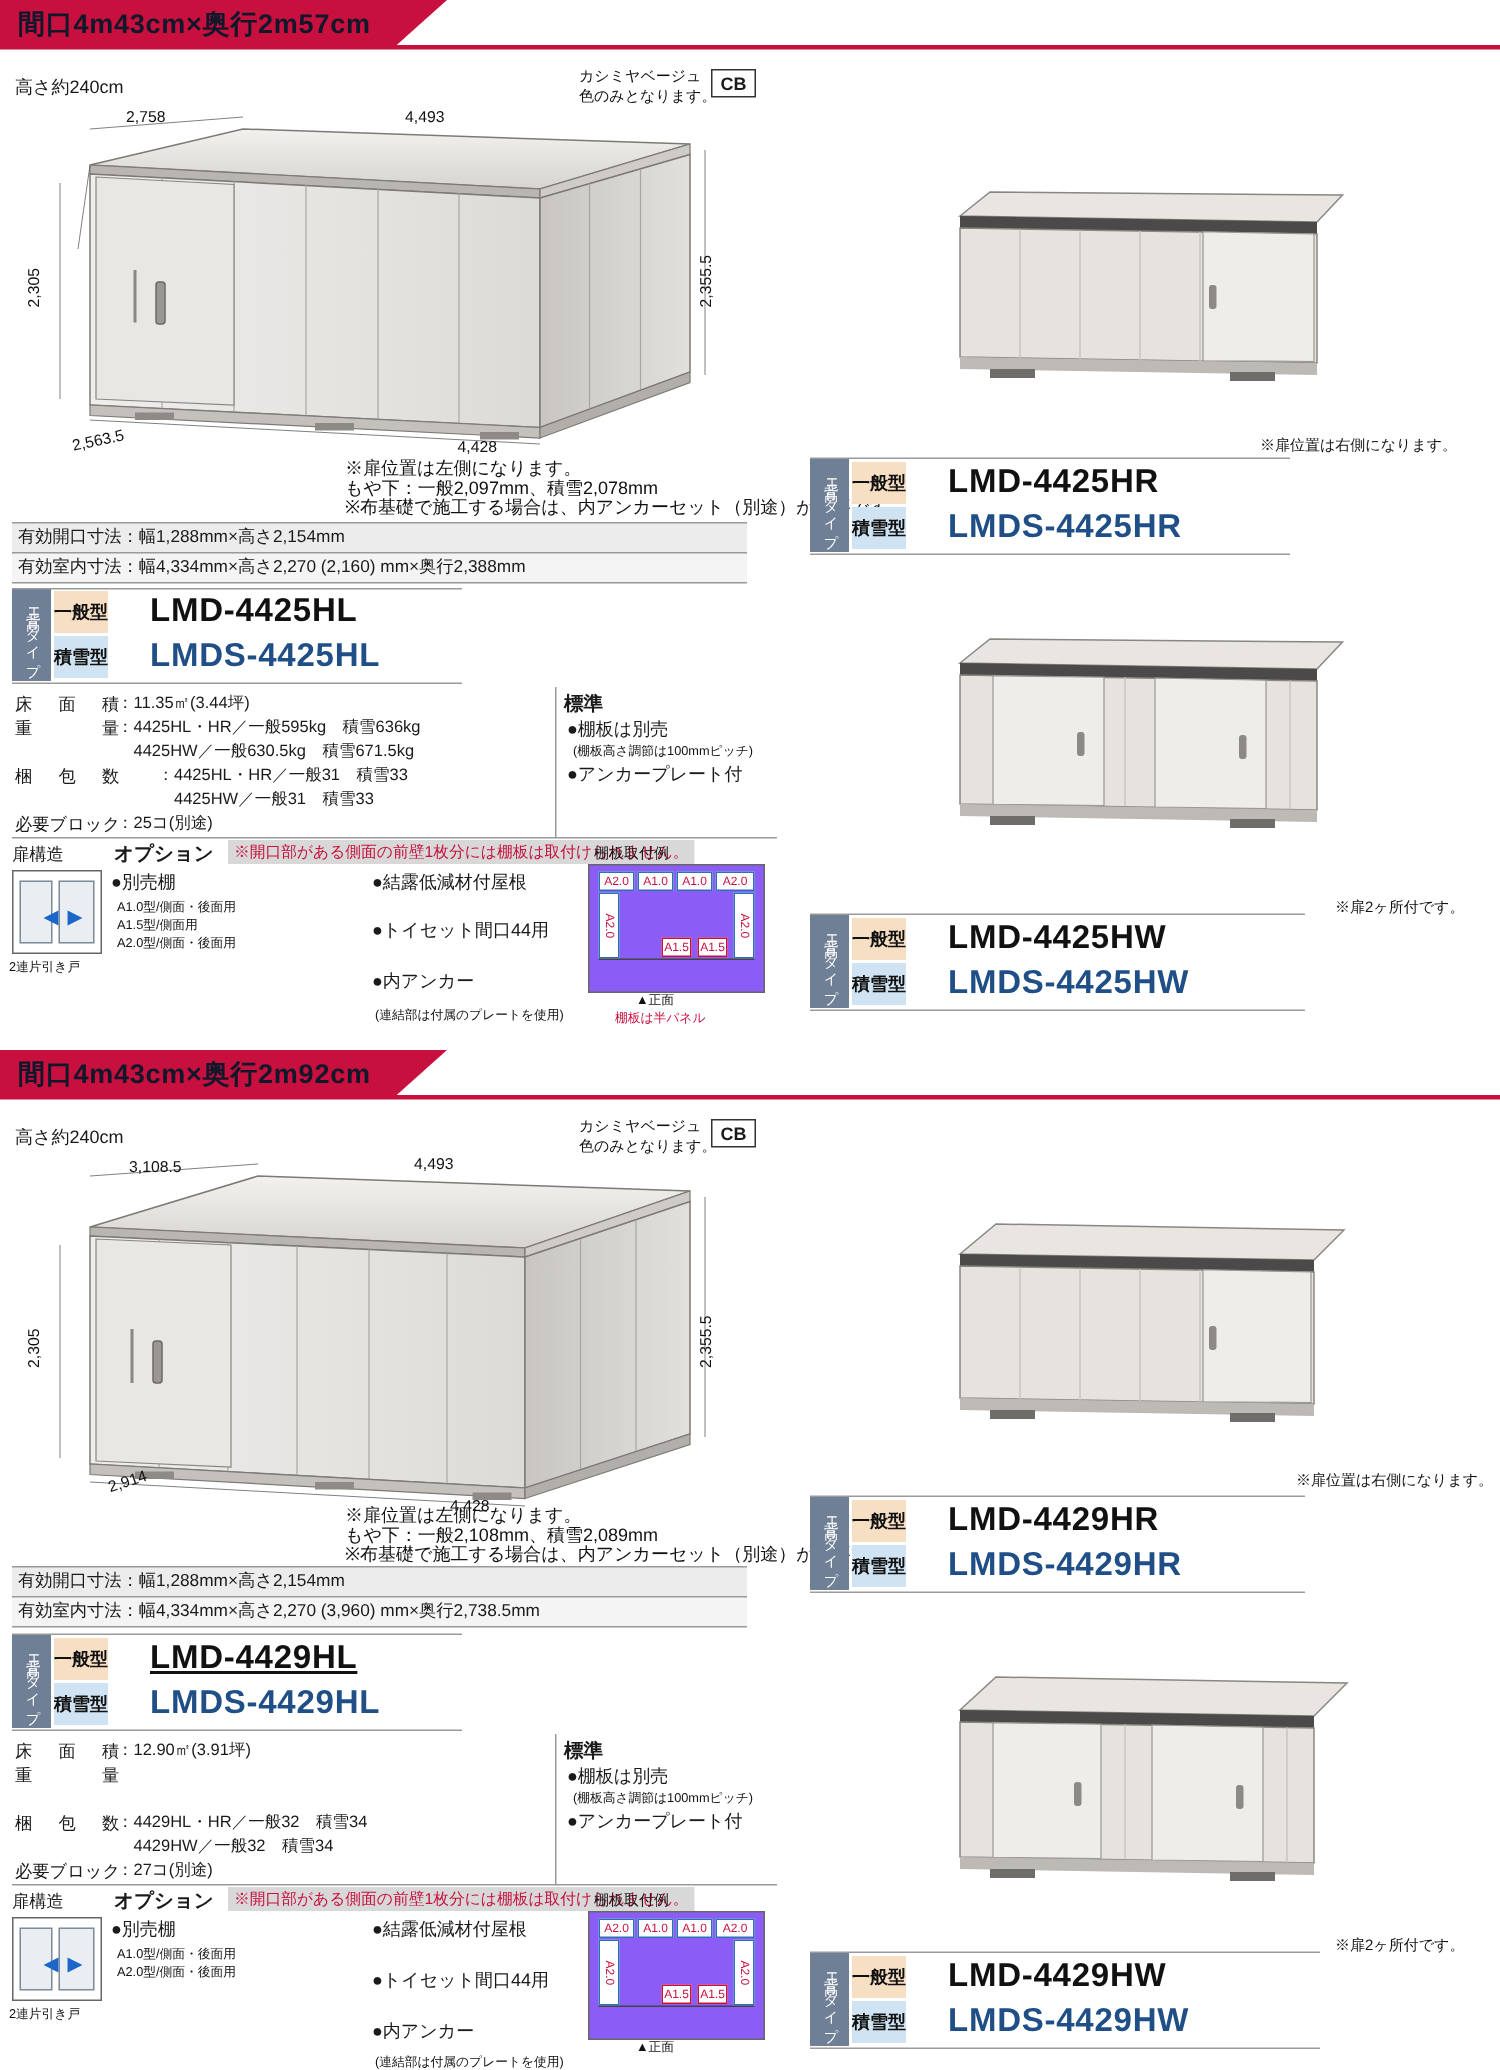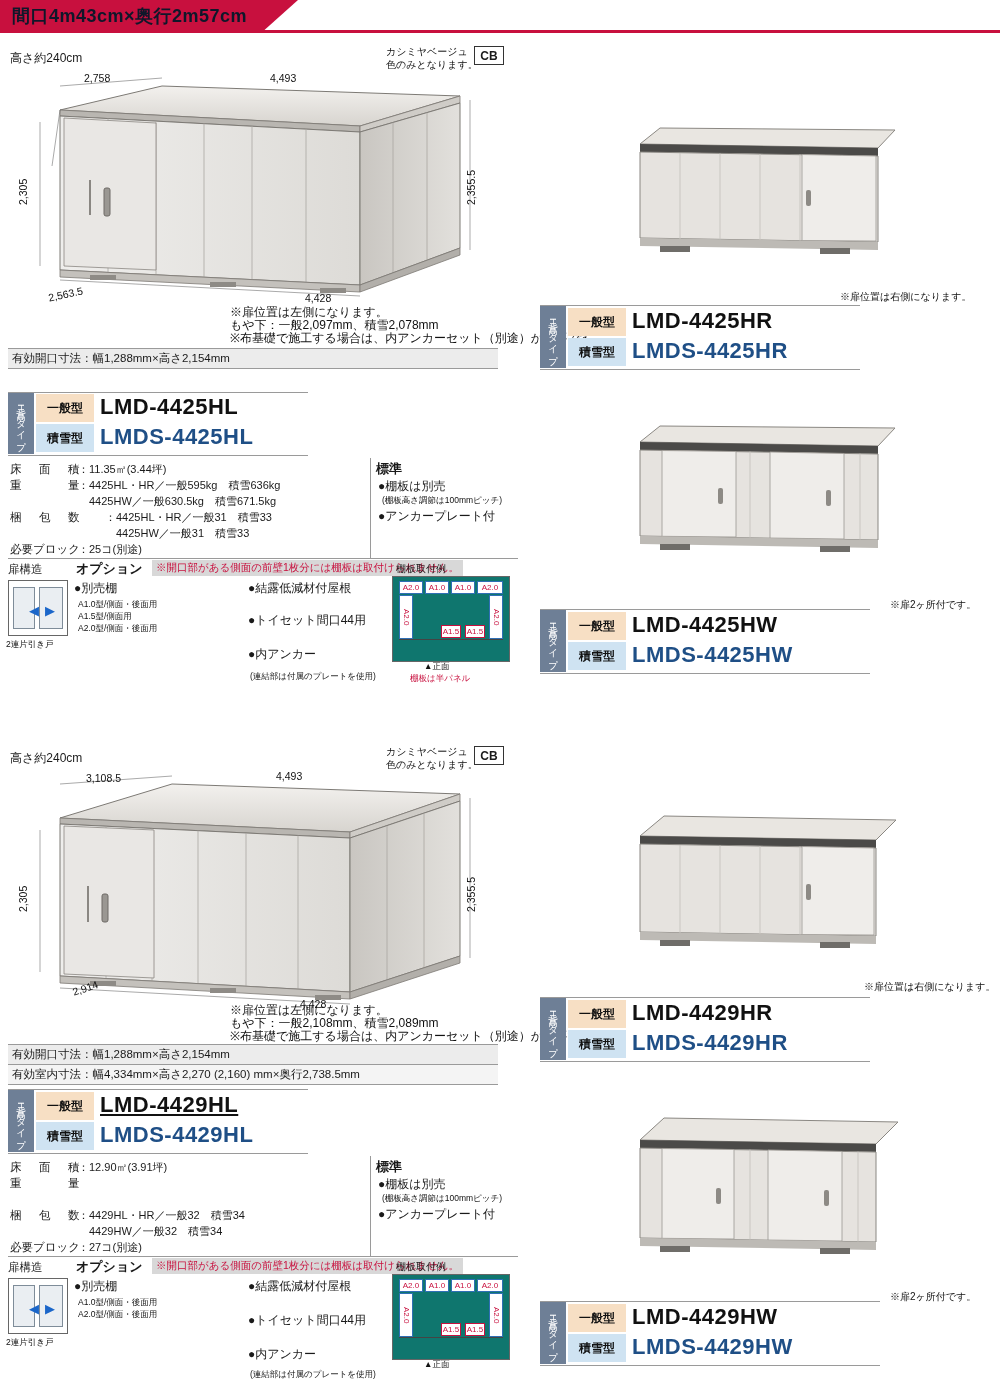--- a/index.html
+++ b/index.html
@@ -49,21 +49,21 @@
   }
   .specrow.alt { background:#f4f4f4; }
   
   .modelbox { position:absolute; }
   .mb-left {
     position:absolute; left:0; top:0; width:26px; height:62px; background:#6e7f96;
     color:#fff; font-size:9.5px; writing-mode:vertical-rl; text-align:center;
     line-height:26px; letter-spacing:1px; padding-top:3px;
   }
   .mb-tag {
-    position:absolute; width:58px; height:28px; font-size:12px; text-align:center;
+    position:absolute; width:36px; height:28px; font-size:12px; text-align:right;
     line-height:28px; font-weight:bold;
   }
   .mb-tag.a { background:#f7dfc4; color:#111; }
   .mb-tag.b { background:#cfe3f2; color:#111; }
   .mb-name {
     position:absolute; font-size:22px; font-weight:bold; color:#111; letter-spacing:0.5px;
   }
   .mb-name.blue { color:#1f4f86; }
   .mb-bar { position:absolute; height:2px; background:#999; }
   
@@ -79,21 +79,21 @@
     padding:1px 4px; white-space:nowrap;
   }
   .note-sm { position:absolute; font-size:12px; line-height:13px; color:#111; white-space:pre; }
   .note-xs { position:absolute; font-size:8.5px; line-height:12px; color:#111; white-space:pre; }
   .bullet { position:absolute; font-size:12px; line-height:16px; white-space:pre; }
   
   .doorbox { position:absolute; border:1px solid #666; background:#fff; }
   .doorbox .pane { position:absolute; background:#eaeef2; border:1px solid #7e8c99; }
   .doorbox .arrow { position:absolute; color:#1b66c9; font-size:13px; }
   
-  .shelfbox { position:absolute; border:1px solid #666; background:#0f766e; }
+  .shelfbox { position:absolute; border:1px solid #666; background:#8b5cf6; }
   .shelfcell {
     position:absolute; border:1px solid #2f6fb5; color:#c8103e; font-size:8px;
     text-align:center; line-height:11px; background:#fff;
   }
   .shelf-title { position:absolute; font-size:10px; }
   
   .photo { position:absolute; }
   .rnote { position:absolute; font-size:10px; color:#111; }
 </style>
 </head>
@@ -167,20 +167,21 @@
   <div class="dim vert" style="left:17px; top:205px;">2,305</div>
   <div class="dim vert" style="left:465px; top:205px;">2,355.5</div>
   <div class="dim" style="left:48px; top:288px; transform:rotate(-12deg);">2,563.5</div>
   <div class="dim" style="left:305px; top:292px;">4,428</div>
 
   <div class="note-sm" style="left:230px; top:306px; text-align:left;">※扉位置は左側になります。
 もや下：一般2,097mm、積雪2,078mm
 ※布基礎で施工する場合は、内アンカーセット（別途）が必要です。</div>
 
   <div class="specrow" style="left:8px; top:348px; width:490px;">有効開口寸法：幅1,288mm×高さ2,154mm</div>
+  <div class="specrow alt" style="left:8px; top:368px; width:490px;">有効室内寸法：幅4,334mm×高さ2,270 (2,160) mm×奥行2,388mm</div>
 
   <div class="modelbox" style="left:8px; top:392px; width:300px; height:62px;">
     <div class="mb-left">背高Hタイプ</div>
     <div class="mb-tag a" style="left:28px; top:2px;">一般型</div>
     <div class="mb-tag b" style="left:28px; top:32px;">積雪型</div>
     <div class="mb-name" style="left:92px; top:2px;">LMD-4425HL</div>
     <div class="mb-name blue" style="left:92px; top:32px;">LMDS-4425HL</div>
     <div class="mb-bar" style="left:28px; top:30px; width:262px; background:#fff;"></div>
   </div>
   <div class="divider" style="left:8px; top:392px; width:300px;"></div>
@@ -290,20 +291,25 @@
     <div class="mb-tag b" style="left:28px; top:32px;">積雪型</div>
     <div class="mb-name" style="left:92px; top:2px;">LMD-4425HW</div>
     <div class="mb-name blue" style="left:92px; top:32px;">LMDS-4425HW</div>
   </div>
   <div class="divider" style="left:540px; top:609px; width:330px;"></div>
   <div class="divider" style="left:540px; top:673px; width:330px;"></div>
 </div>
 
 <div class="section" style="top:700px;height:680px;">
 
+  <div class="banner">
+    <div class="bg"></div>
+    <div class="line"></div>
+    <div class="txt">間口4m43cm×奥行2m92cm</div>
+  </div>
 
   <div class="height-label" style="left:10px; top:50px;">高さ約240cm</div>
   <div class="hdr-note" style="left:386px; top:46px; white-space:pre;">カシミヤベージュ
 色のみとなります。</div>
   <div class="cb-box" style="left:474px; top:46px;">CB</div>
 
   <svg class="draw" style="left:30px; top:70px;" width="470" height="250">
     <polygon points="30,48 142,14 430,24 320,62" fill="url(#roofg)" stroke="#7d7a75" stroke-width="1"></polygon>
     <polygon points="30,48 320,62 320,68 30,54" fill="#b9b6b1" stroke="#7d7a75" stroke-width="0.8"></polygon>
     <polygon points="320,62 430,24 430,31 320,68" fill="#cfccc7" stroke="#7d7a75" stroke-width="0.8"></polygon>
@@ -335,21 +341,21 @@
   <div class="dim vert" style="left:17px; top:212px;">2,305</div>
   <div class="dim vert" style="left:465px; top:212px;">2,355.5</div>
   <div class="dim" style="left:72px; top:282px; transform:rotate(-18deg);">2,914</div>
   <div class="dim" style="left:300px; top:298px;">4,428</div>
 
   <div class="note-sm" style="left:230px; top:304px;">※扉位置は左側になります。
 もや下：一般2,108mm、積雪2,089mm
 ※布基礎で施工する場合は、内アンカーセット（別途）が必要です。</div>
 
   <div class="specrow" style="left:8px; top:344px; width:490px;">有効開口寸法：幅1,288mm×高さ2,154mm</div>
-  <div class="specrow alt" style="left:8px; top:364px; width:490px;">有効室内寸法：幅4,334mm×高さ2,270 (2,160) mm×奥行2,738.5mm</div>
+  <div class="specrow alt" style="left:8px; top:364px; width:490px;">有効室内寸法：幅4,334mm×高さ2,270 (3,960) mm×奥行2,738.5mm</div>
 
   <div class="modelbox" style="left:8px; top:390px; width:300px; height:62px;">
     <div class="mb-left">背高Hタイプ</div>
     <div class="mb-tag a" style="left:28px; top:2px;">一般型</div>
     <div class="mb-tag b" style="left:28px; top:32px;">積雪型</div>
     <div class="mb-name" style="left:92px; top:2px;text-decoration:underline;">LMD-4429HL</div>
     <div class="mb-name blue" style="left:92px; top:32px;">LMDS-4429HL</div>
   </div>
   <div class="divider" style="left:8px; top:389px; width:300px;"></div>
   <div class="divider" style="left:8px; top:453px; width:300px;"></div>

